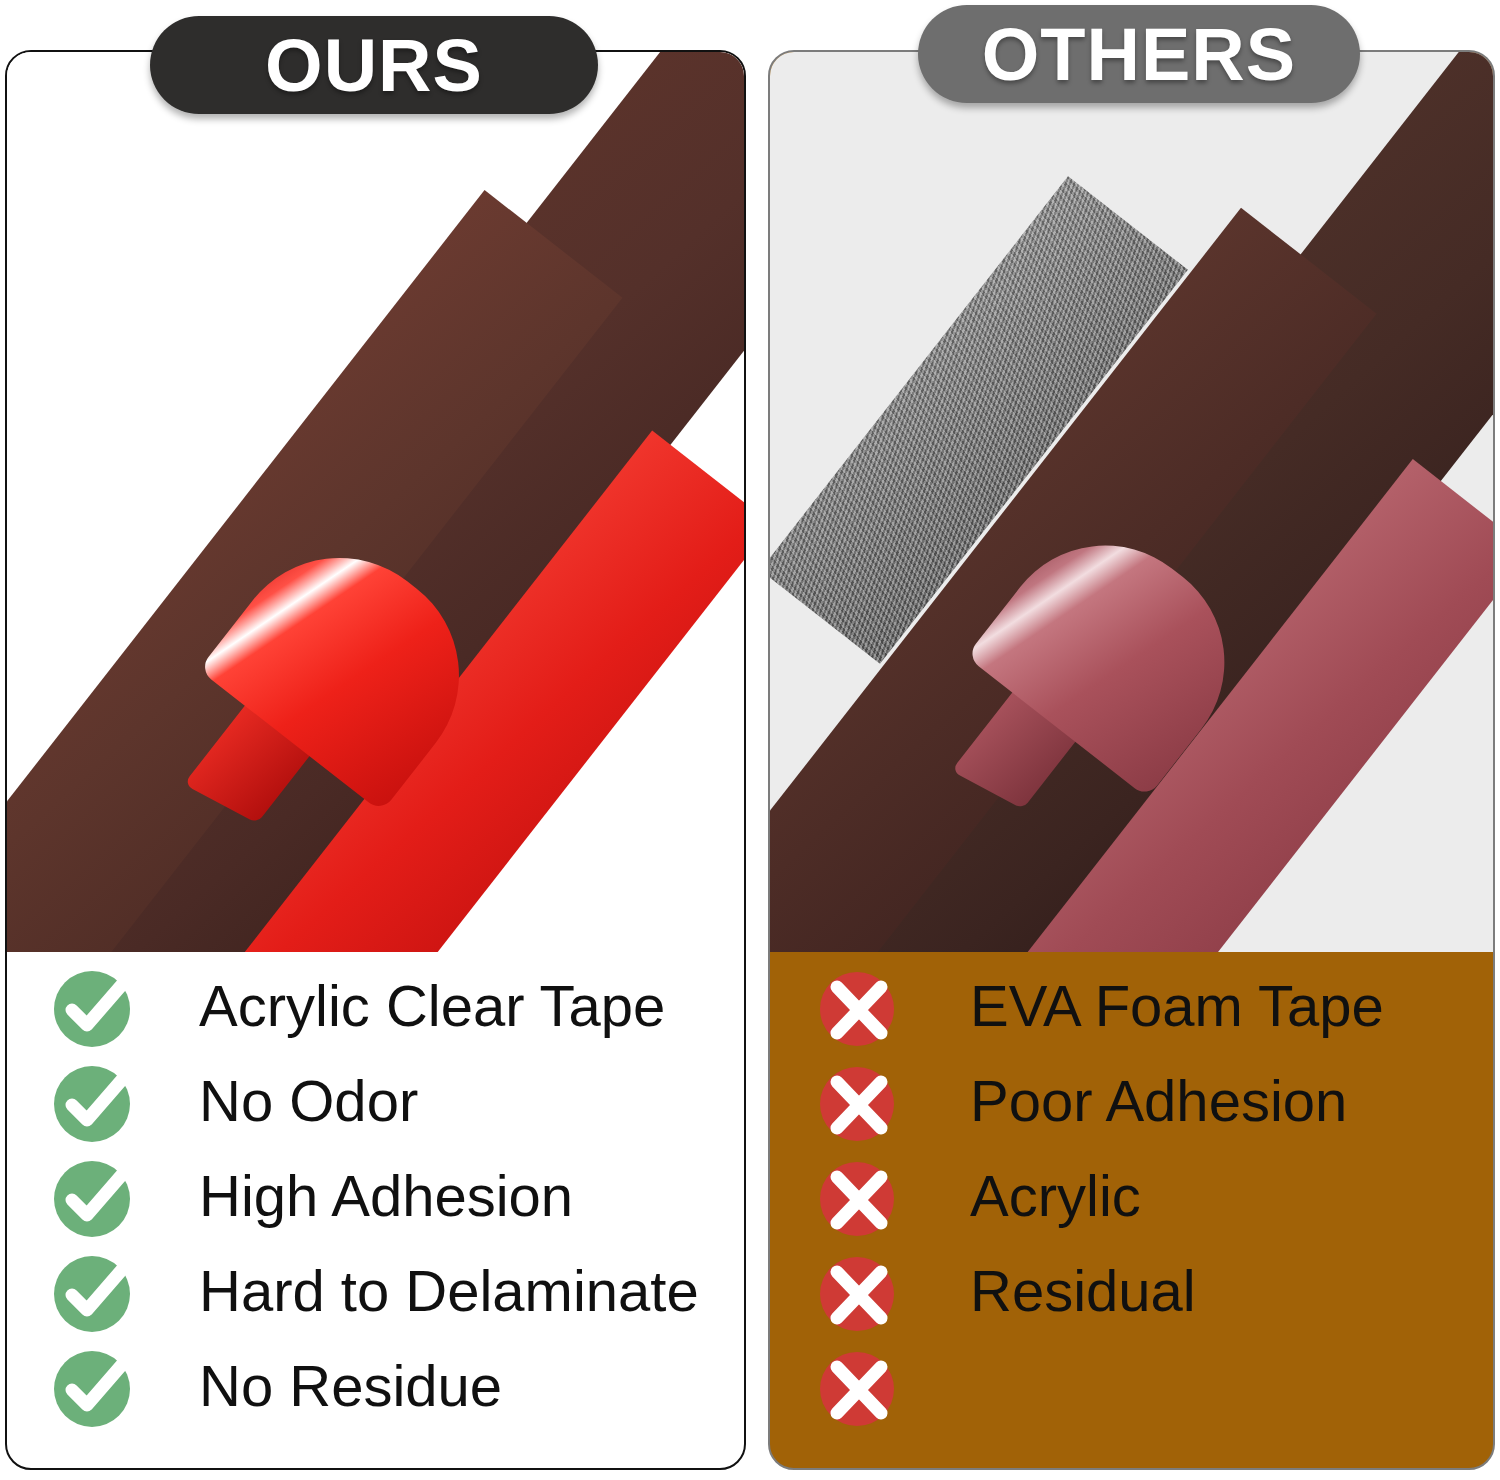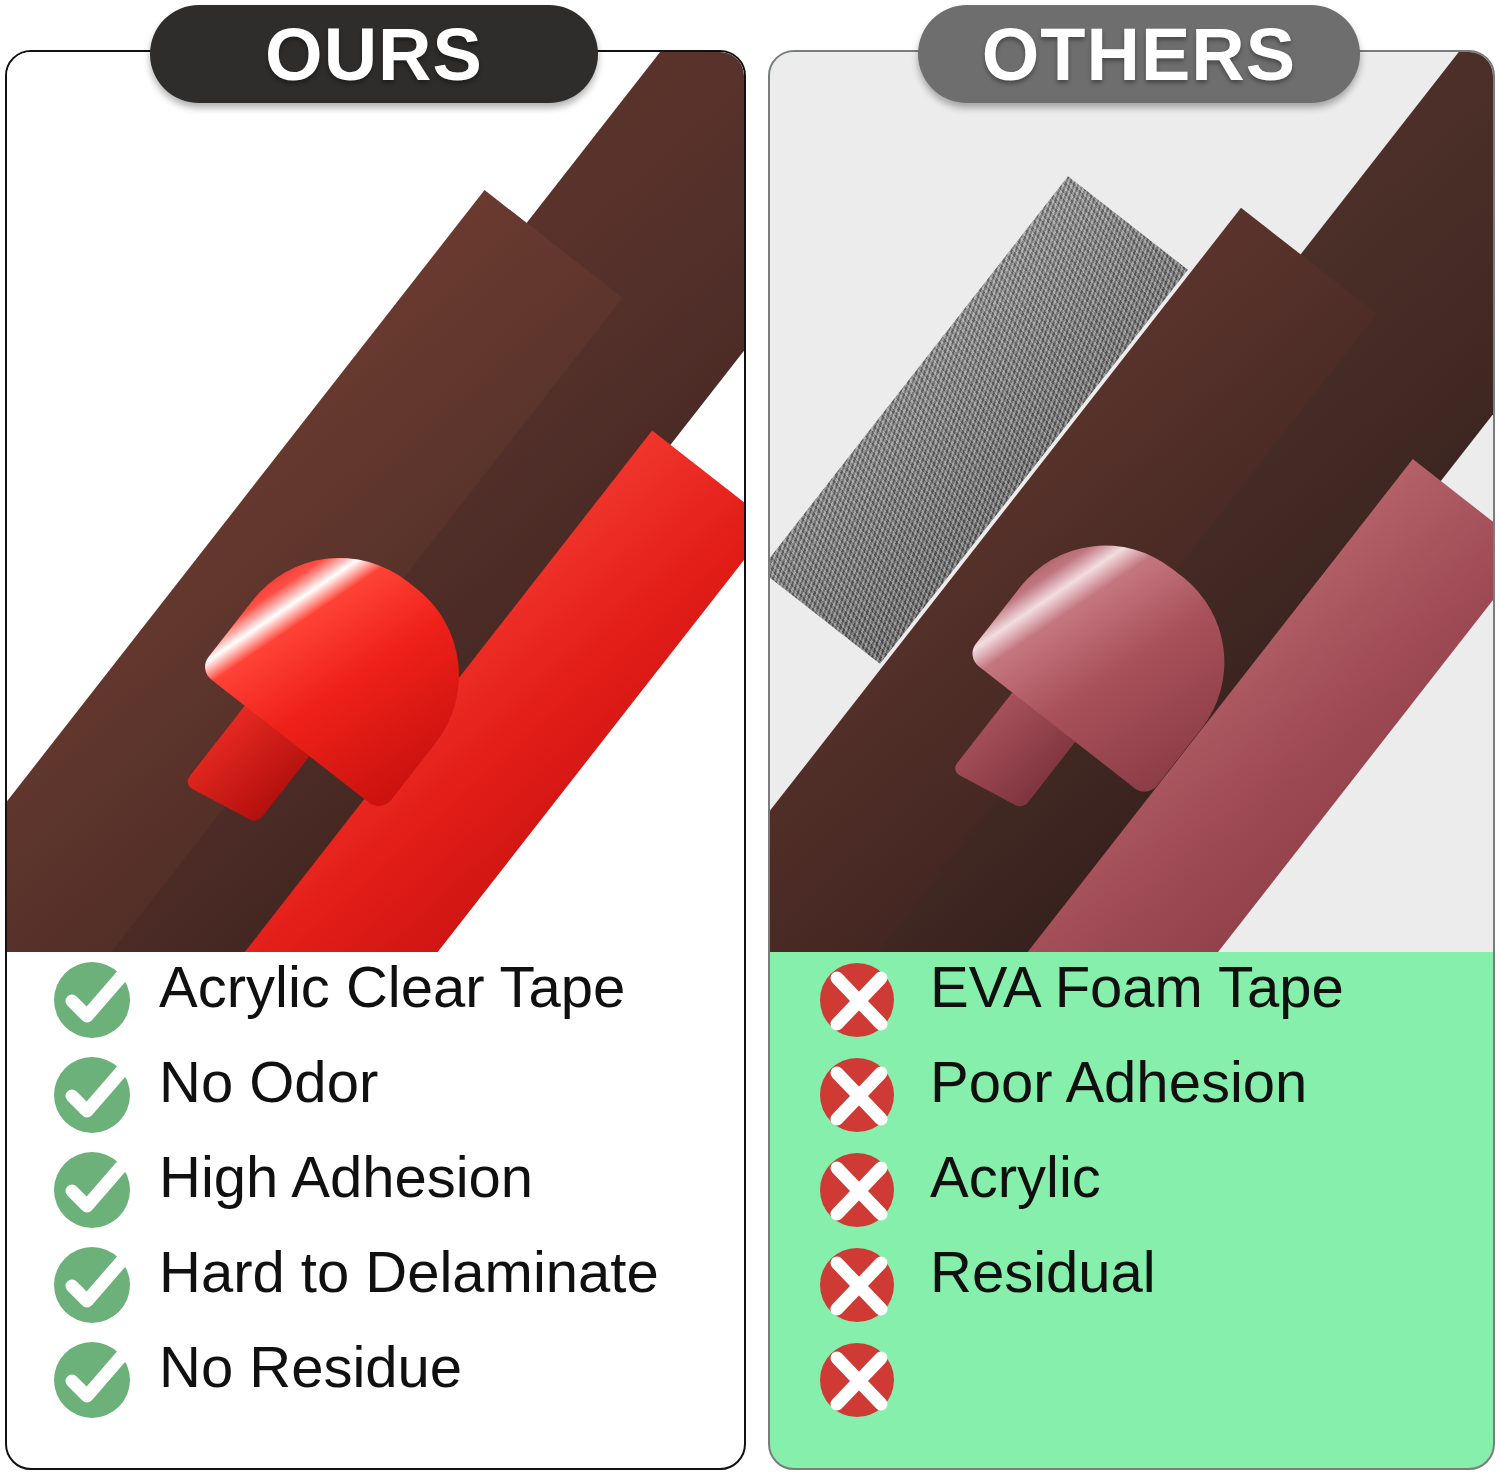--- a/index.html
+++ b/index.html
@@ -2,29 +2,29 @@
 <html><head>
 <meta charset="utf-8">
 <style>
   html,body{margin:0;padding:0;background:#fff;}
   body{width:1500px;height:1480px;position:relative;overflow:hidden;
        font-family:"Liberation Sans",sans-serif;-webkit-font-smoothing:antialiased;}
 
   
   .panel{position:absolute;top:50px;height:1420px;border-radius:26px;box-sizing:border-box;overflow:hidden;}
   #panel-ours  {left:5px;  width:741px; background:#ffffff; border:2px solid #111111;}
-  #panel-others{left:768px;width:727px; background:#86efac; border:2px solid #7c7c7c;}
+  #panel-others{left:768px;width:727px; background:#a16207; border:2px solid #7c7c7c;}
 
   
   .badge{position:absolute;top:5px;height:98px;border-radius:49px;
          display:flex;align-items:center;justify-content:center;
          color:#ffffff;font-weight:bold;font-size:74px;letter-spacing:1px;
          z-index:20;}
   #badge-ours  {left:150px;width:448px;background:#2e2d2c;
-                box-shadow:0 5px 7px rgba(0,0,0,.30);}
+                box-shadow:0 5px 7px rgba(0,0,0,.30);margin-top:11px;}
   #badge-others{left:918px;width:442px;background:#6e6e6e;
                 box-shadow:0 5px 7px rgba(0,0,0,.30);}
   .badge span{text-shadow:0 3px 4px rgba(0,0,0,.35);}
 
   
   .photo{position:absolute;left:0;top:0;width:100%;height:900px;overflow:hidden;}
   #photo-ours{background:#ffffff;}
   #photo-others{background:#ececec;}
 
   .strip{position:absolute;transform-origin:50% 50%;}
@@ -80,21 +80,21 @@
   #oth-tape-fold{left:232px;top:500px;width:230px;height:196px;
       border-radius:108px 108px 16px 16px;
       background:linear-gradient(108deg,#93434d 0%,#c07680 14%,#f2dde0 21%,#c4767f 29%,#a9515b 56%,#8c3c46 100%);
       transform:rotate(38deg);}
   #oth-tape-tip{left:212px;top:636px;width:80px;height:114px;
       background:linear-gradient(100deg,#a8525c,#7e343d);
       transform:rotate(38deg) skewY(-10deg);border-radius:0 0 8px 10px;}
 
   
   .features{position:absolute;left:0;top:906px;width:100%;}
-  .frow{position:relative;height:95px;display:flex;}
+  .frow{position:relative;height:95px;display:flex;align-items:center;gap:40px;}
   .ficon{position:relative;width:78px;height:78px;flex:0 0 78px;}
   .ficon svg{position:absolute;left:-5px;top:-5px;width:88px;height:88px;display:block;}
   .flabel{font-size:58px;color:#101010;white-space:nowrap;line-height:1;}
 
   #list-ours  {padding-left:46px;}
   #list-ours   .flabel{margin-left:28px;}
   #list-others{padding-left:50px;}
   #list-others .flabel{margin-left:32px;}
 </style>
 </head>

